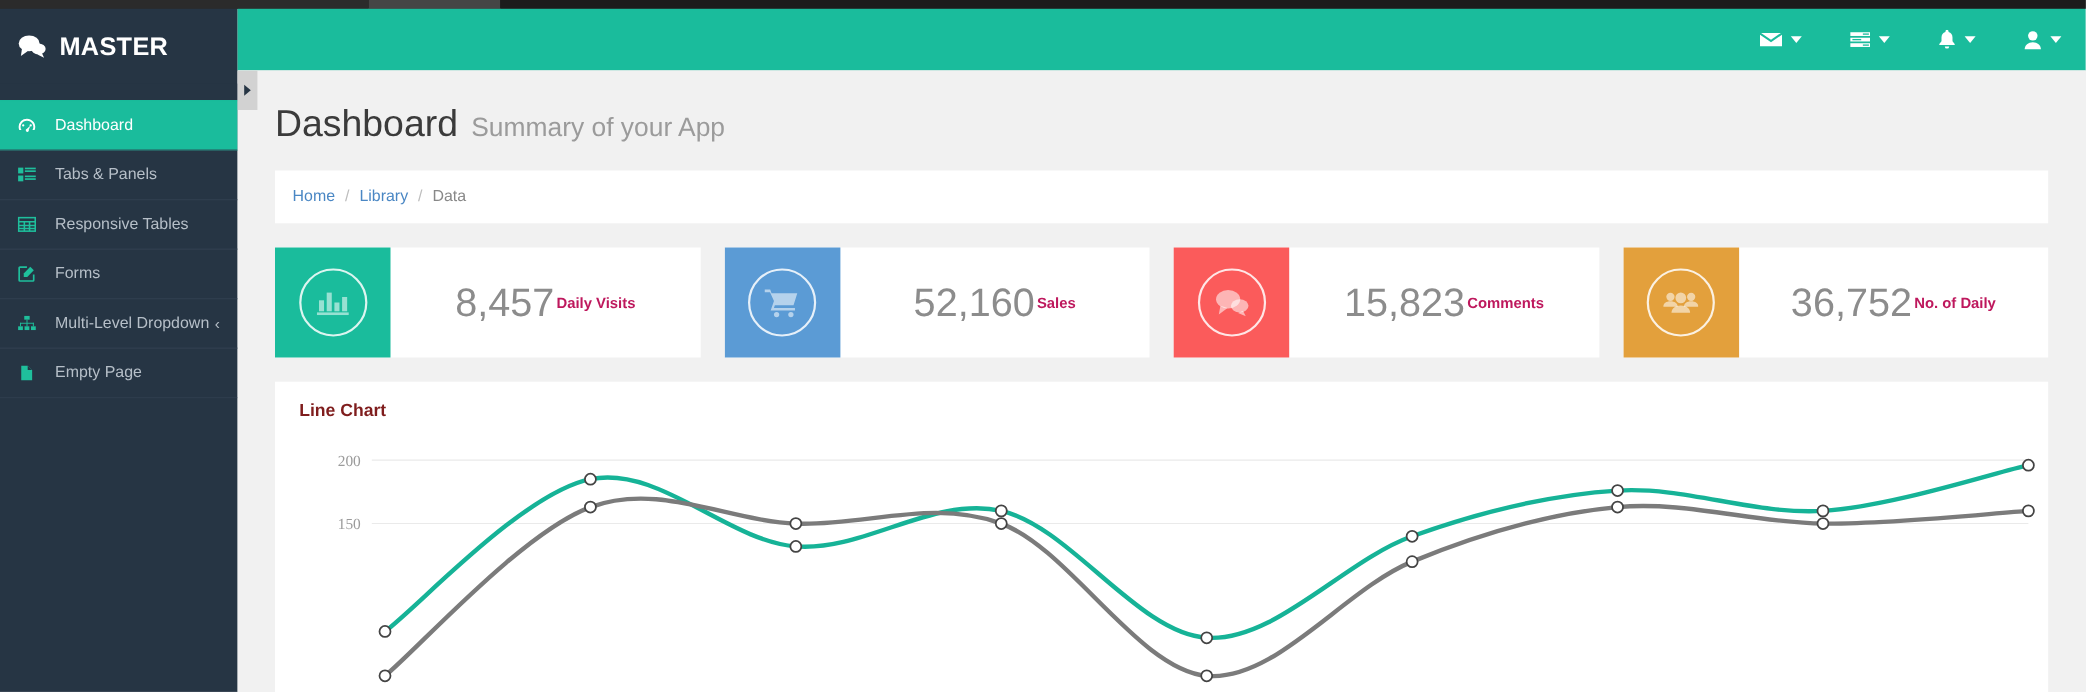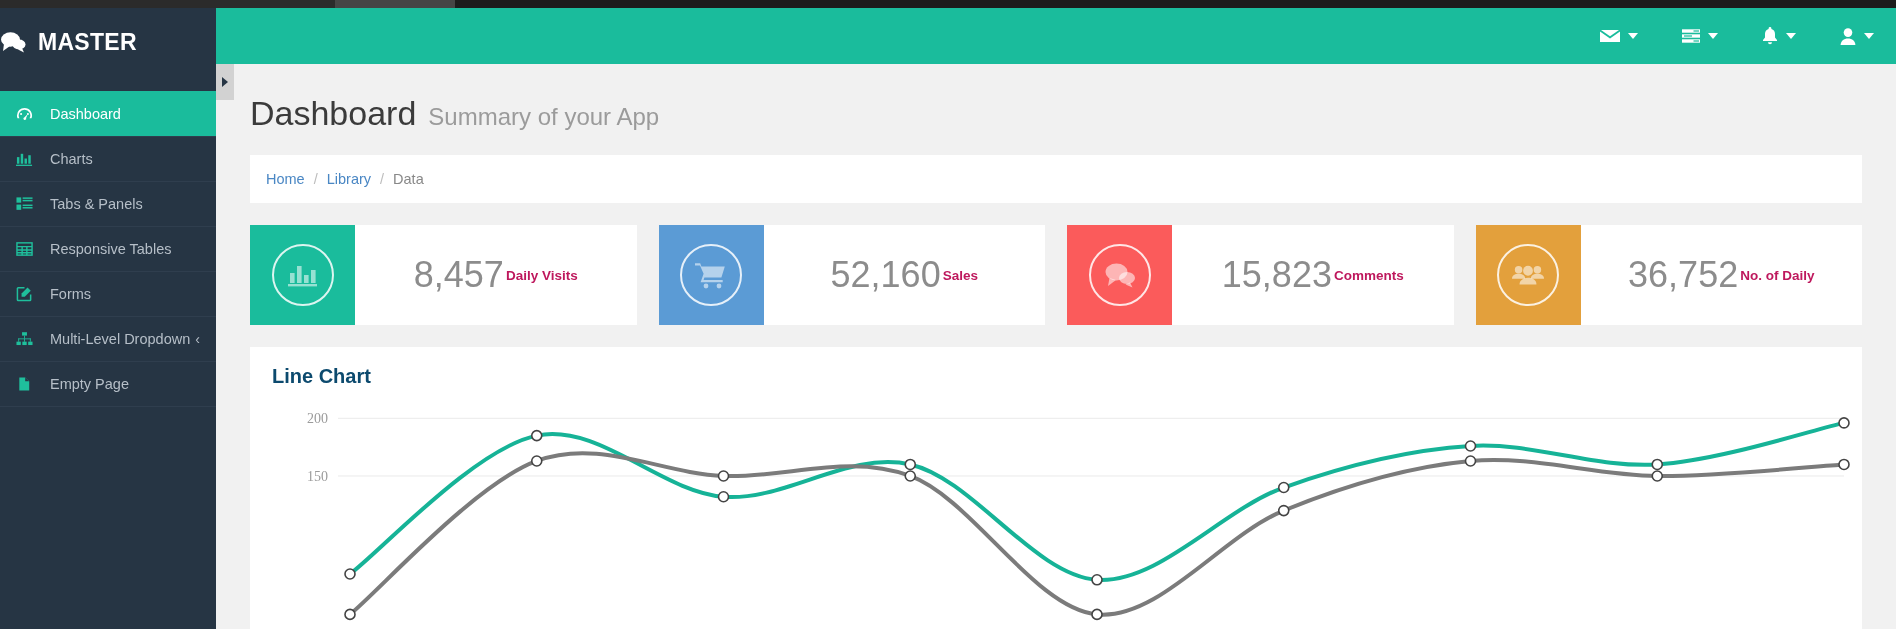--- a/index.html
+++ b/index.html
@@ -19,21 +19,21 @@
   
   .app { position: absolute; top: 8px; left: 0; width: 1896px; height: 621px; }
 
   
   .sidebar {
     position: absolute; top: 0; left: 0; width: 216px; height: 621px;
     background: #263544;
   }
   .brand {
     height: 68px; display: flex; align-items: center; gap: 12px;
-    padding-left: 0; color: #fff;
+    padding-left: 16px; color: #fff;
   }
   .brand-icon { width: 26px; height: 22px; display: block; }
   .brand-text { font-size: 23px; font-weight: bold; letter-spacing: .3px; }
   .brand-sep { height: 16px; background: #263544; }
 
   .nav-item {
     display: flex; align-items: center; height: 46px;
     padding-left: 14px; gap: 16px;
     color: #b6bfc8; font-size: 14.5px;
     border-bottom: 1px solid #2f3e4e;
@@ -109,21 +109,21 @@
     align-items: center; justify-content: center; gap: 2px;
   }
   .card-num { font-size: 36px; color: #8c8c8c; font-weight: normal; line-height: 1.05; }
   .card-lbl { font-size: 13.5px; color: #be185d; font-weight: bold; }
 
   
   .panel {
     margin: 22px 34px 0 34px; background: #fff; height: 300px;
     padding: 18px 20px 0 12px; position: relative; overflow: hidden;
   }
-  .panel-title { font-size: 20px; font-weight: bold; color: #0c4a6e; padding-left: 10px; }
+  .panel-title { font-size: 16px; font-weight: bold; color: #7f1d1d; padding-left: 10px; }
   .chart-wrap { position: absolute; left: 0; top: 46px; width: 1612px; height: 256px; }
   .chart-wrap svg { display: block; }
 </style>
 </head>
 <body>
 
 <div class="chrome-strip">
   <div class="tab-a"></div>
   <div class="tab-b"></div>
   <div class="tab-c"></div>
@@ -151,32 +151,20 @@
           <path d="M9 2a8 8 0 00-8 8 8 8 0 00.6 3h2.1A6 6 0 019 4a6 6 0 015.3 9h2.1A8 8 0 009 2z"></path>
           <circle cx="5.4" cy="8.5" r="1.1"></circle>
             <circle cx="12.6" cy="8.5" r="1.1"></circle>
           <path d="M9 11.8l3.5-3.2-1.8 4a1.5 1.5 0 11-1.7-.8z"></path>
         </svg>
       </span>
       <span>Dashboard</span>
     </div>
 
 
-    <div class="nav-item">
-      <span class="nav-ico">
-        <svg viewBox="0 0 18 16" width="17" height="16" fill="currentColor">
-          <rect x="1" y="6" width="2.6" height="7"></rect>
-            <rect x="5" y="2.5" width="2.6" height="10.5"></rect>
-          <rect x="9" y="7.5" width="2.6" height="5.5"></rect>
-            <rect x="13" y="4" width="2.6" height="9"></rect>
-          <rect x="0" y="14" width="17" height="1.4"></rect>
-        </svg>
-      </span>
-      <span>Charts</span>
-    </div>
 
     <div class="nav-item">
       <span class="nav-ico">
         <svg viewBox="0 0 18 16" width="17" height="16" fill="currentColor">
           <rect x="0.5" y="1" width="5" height="5.6"></rect>
             <rect x="7" y="1" width="10.5" height="1.6"></rect>
           <rect x="7" y="3.6" width="10.5" height="1.6"></rect>
             <rect x="0.5" y="8.6" width="5" height="5.6"></rect>
           <rect x="7" y="8.6" width="10.5" height="1.6"></rect>
             <rect x="7" y="11.2" width="10.5" height="1.6"></rect>

